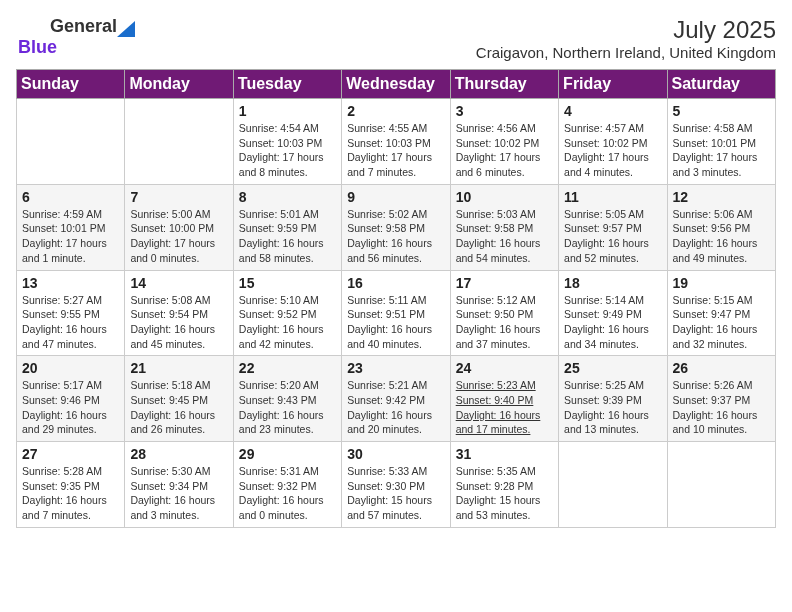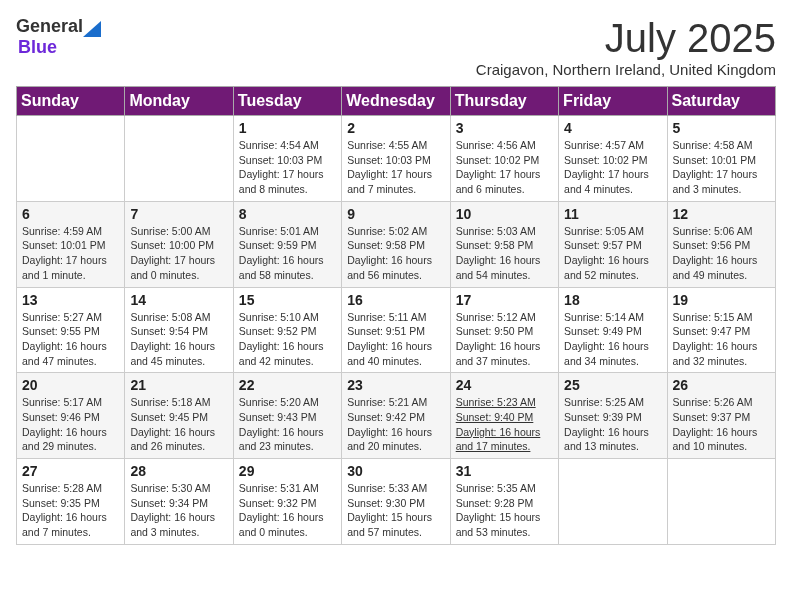--- a/index.html
+++ b/index.html
@@ -13,31 +13,32 @@
     .header {
       display: flex;
       justify-content: space-between;
       align-items: flex-start;
       margin-bottom: 8px;
     }
     .logo-text-general {
       font-size: 18px;
       font-weight: bold;
       color: #333;
+      margin-left: 34px;
     }
     .logo-text-blue {
       font-size: 18px;
       font-weight: bold;
       color: #6d28d9;
     }
     .title-block {
       text-align: right;
     }
     .month-year {
-      font-size: 40px;
+      font-size: 24px;
       color: #333;
       font-weight: normal;
     }
     .location {
       font-size: 15px;
       color: #333;
     }
     table {
       width: 100%;
       border-collapse: collapse;

